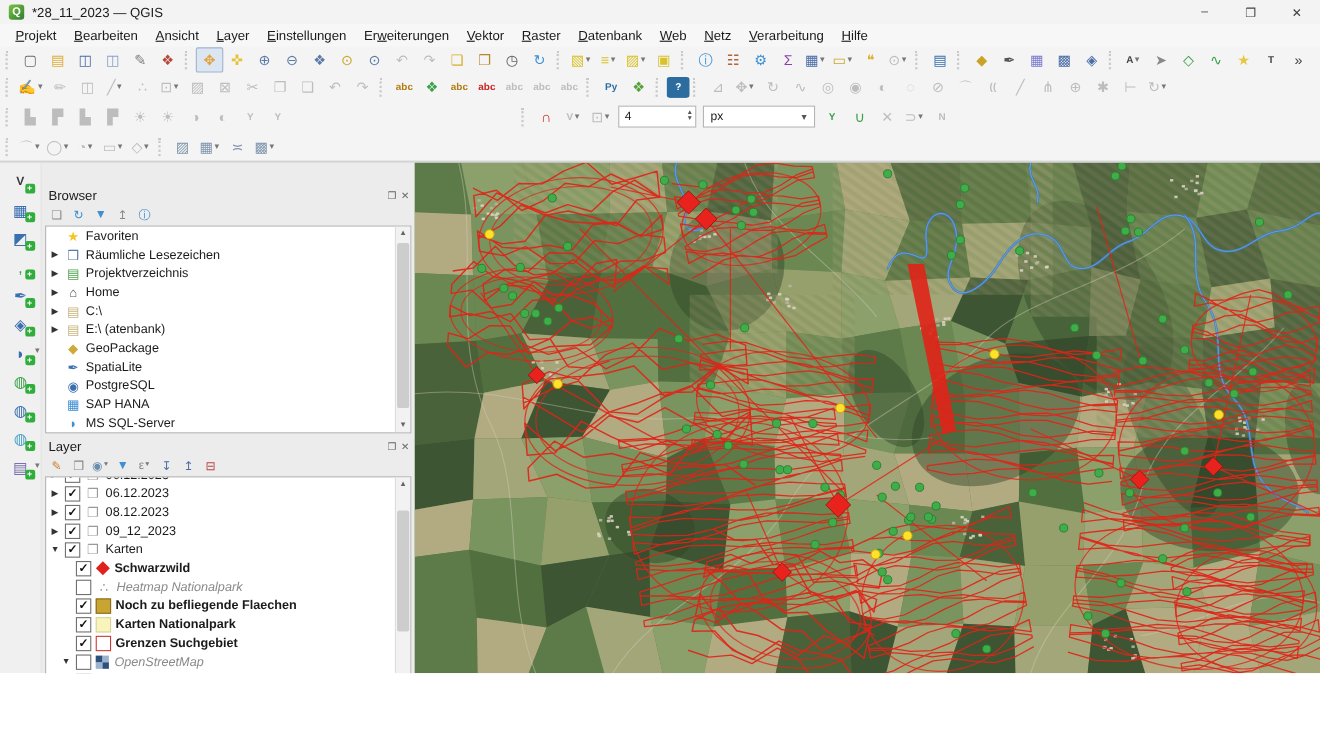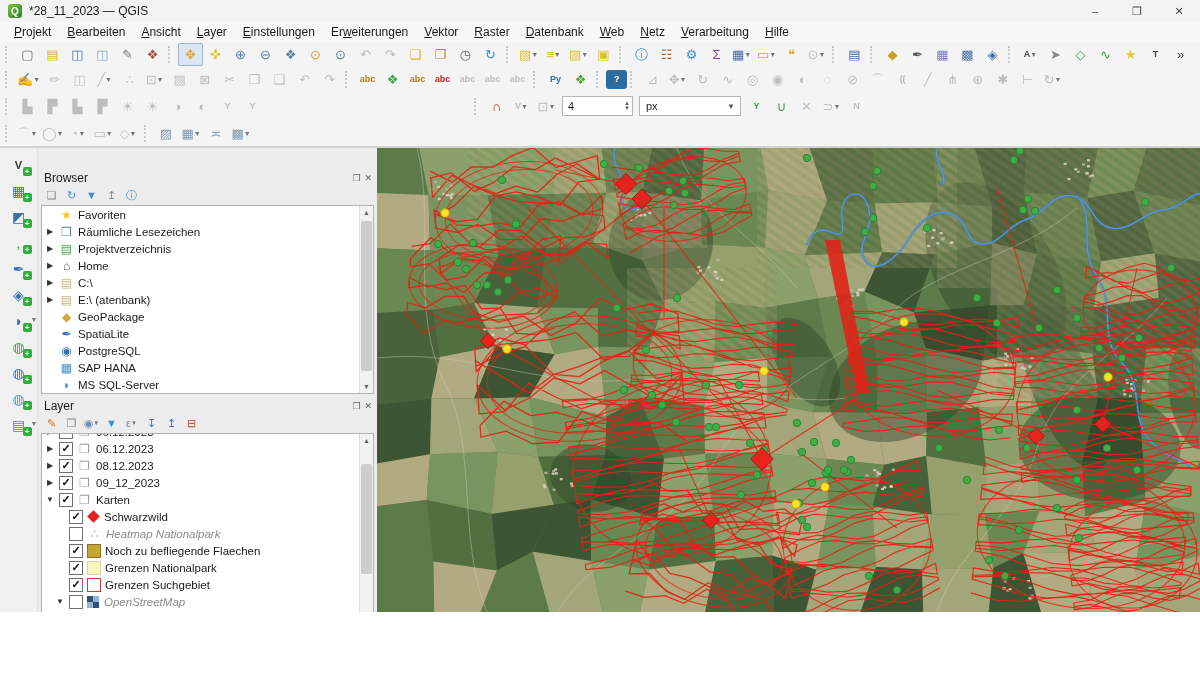--- a/index.html
+++ b/index.html
@@ -50,21 +50,21 @@
         position:relative;font-size:11.5px;}
   .titem{display:flex;align-items:center;height:17px;padding-left:3px;gap:4px;white-space:nowrap;}
   .arrowc{width:10px;font-size:8px;color:#333;text-align:center;flex:none;}
   .cb{width:12px;height:12px;border:1px solid #707070;background:#fff;display:flex;align-items:center;
       justify-content:center;font-size:11px;font-weight:bold;color:#111;flex:none;}
   .bicon{width:15px;text-align:center;font-size:12px;flex:none;}
   .sw{width:12px;height:12px;flex:none;}
   .sw-diamond{width:9px;height:9px;transform:rotate(45deg);background:#e0211c;margin:0 2px;}
   .tiles{width:6px;height:6px;background:#2e4f7a;box-shadow:6px 0 #9ab4d0,0 6px #9ab4d0,6px 6px #2e4f7a;
          margin:-6px 7px 0 0;flex:none;}
-  .lbl-bold{font-weight:normal;} .lbl-italic{font-style:italic;color:#8a8a8a;}
+  .lbl-bold{font-weight:bold;} .lbl-italic{font-style:italic;color:#8a8a8a;}
   .vscroll{position:absolute;top:0;right:0;width:13px;bottom:0;background:#f2f2f2;border-left:1px solid #ddd;}
   .vs-btn{height:13px;display:flex;align-items:center;justify-content:center;font-size:7px;color:#666;}
   .vs-thumb{position:absolute;left:1px;right:1px;background:#cdcdcd;border-radius:2px;}
   .map{flex:1;position:relative;background:#5d7a49;overflow:hidden;}
   .map svg{position:absolute;inset:0;}
   .bottom-filler{position:absolute;top:612px;left:0;width:1200px;height:64px;background:#fff;}
 </style>
 </head>
 <body>
 
@@ -713,21 +713,21 @@
             <div class="titem" style="padding-left: 13px;">
               <span class="arrowc"></span>
               <span class="cb">✓</span>
               <span class="sw" style="background: rgb(200, 164, 50); border: 1px solid rgb(138, 112, 32);"></span>
               <span class="lbl-bold">Noch zu befliegende Flaechen</span>
             </div>
             <div class="titem" style="padding-left: 13px;">
               <span class="arrowc"></span>
               <span class="cb">✓</span>
               <span class="sw" style="background: rgb(248, 244, 188); border: 1px solid rgb(216, 210, 160);"></span>
-              <span class="lbl-bold">Grenzen Nationalpark</span>
+              <span class="lbl-bold">Karten Nationalpark</span>
             </div>
             <div class="titem" style="padding-left: 13px;">
               <span class="arrowc"></span>
               <span class="cb">✓</span>
               <span class="sw" style="background: rgb(255, 255, 255); border: 1.5px solid rgb(204, 59, 53);"></span>
               <span class="lbl-bold">Grenzen Suchgebiet</span>
             </div>
             <div class="titem" style="padding-left: 13px;">
               <span class="arrowc">▼</span>
               <span class="cb"></span>

